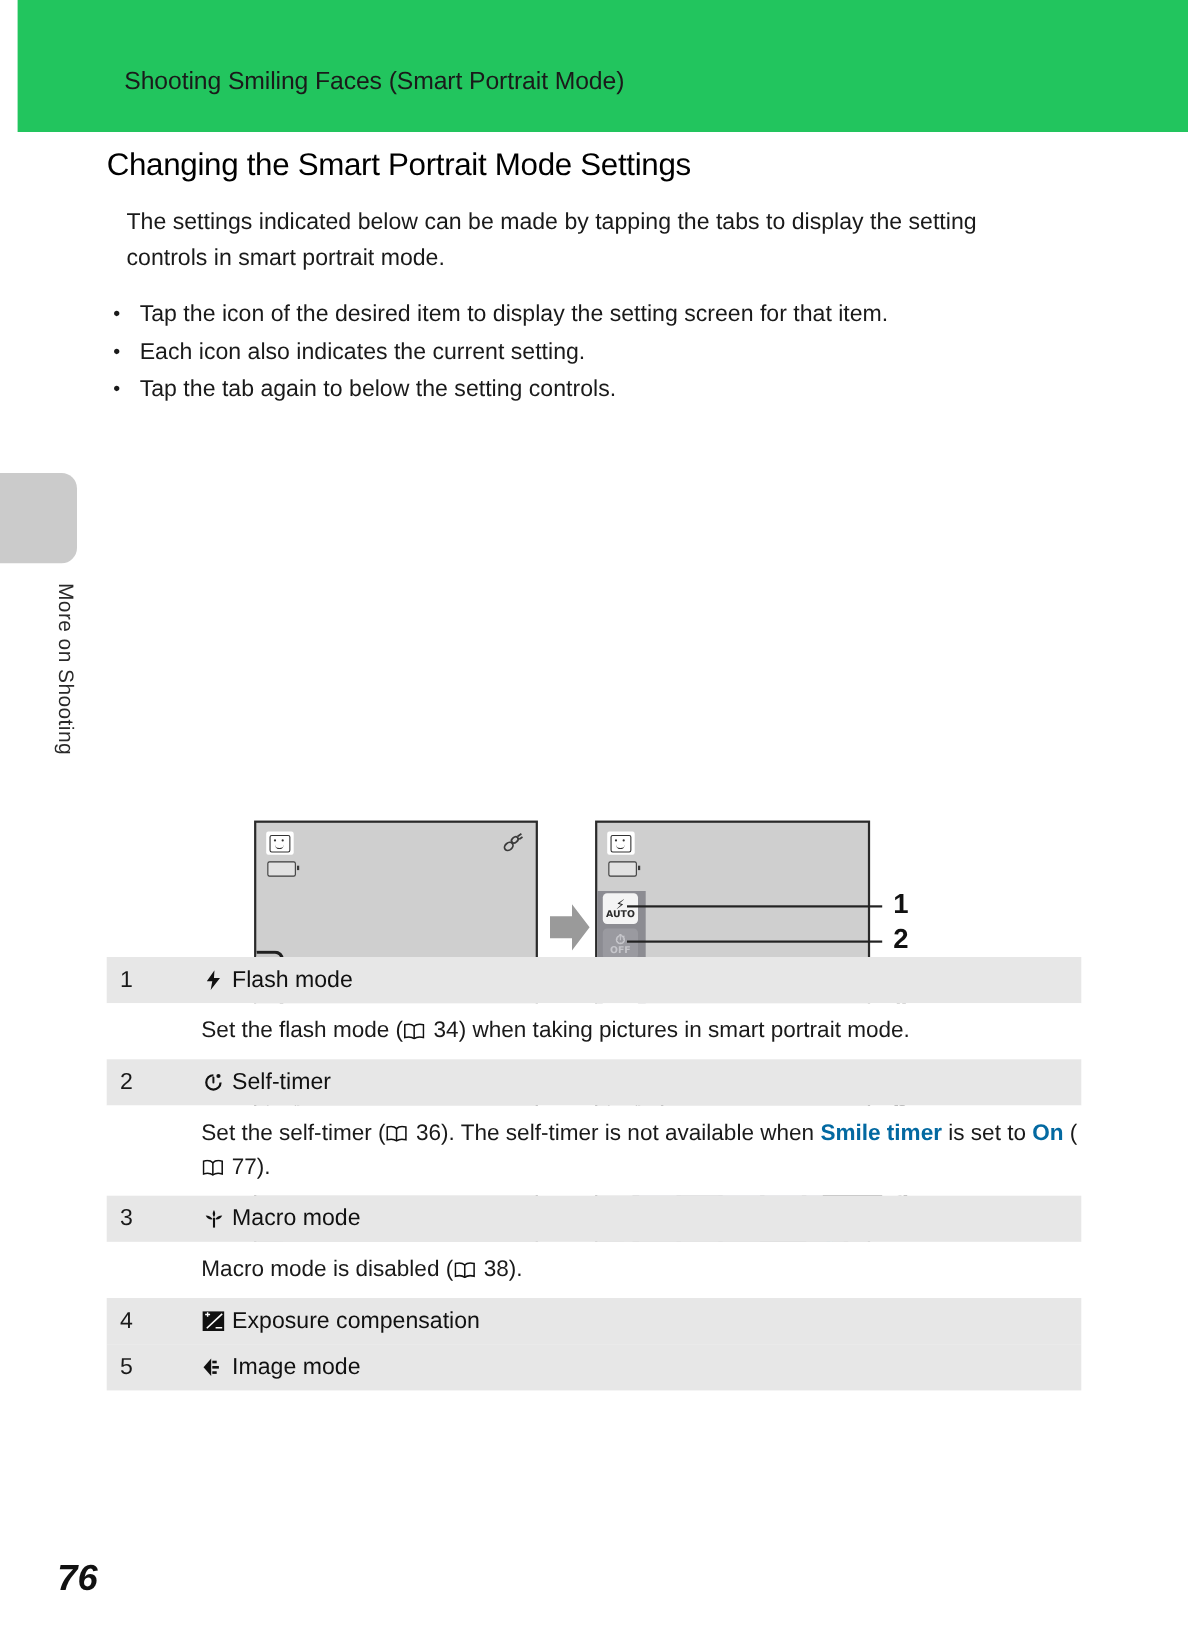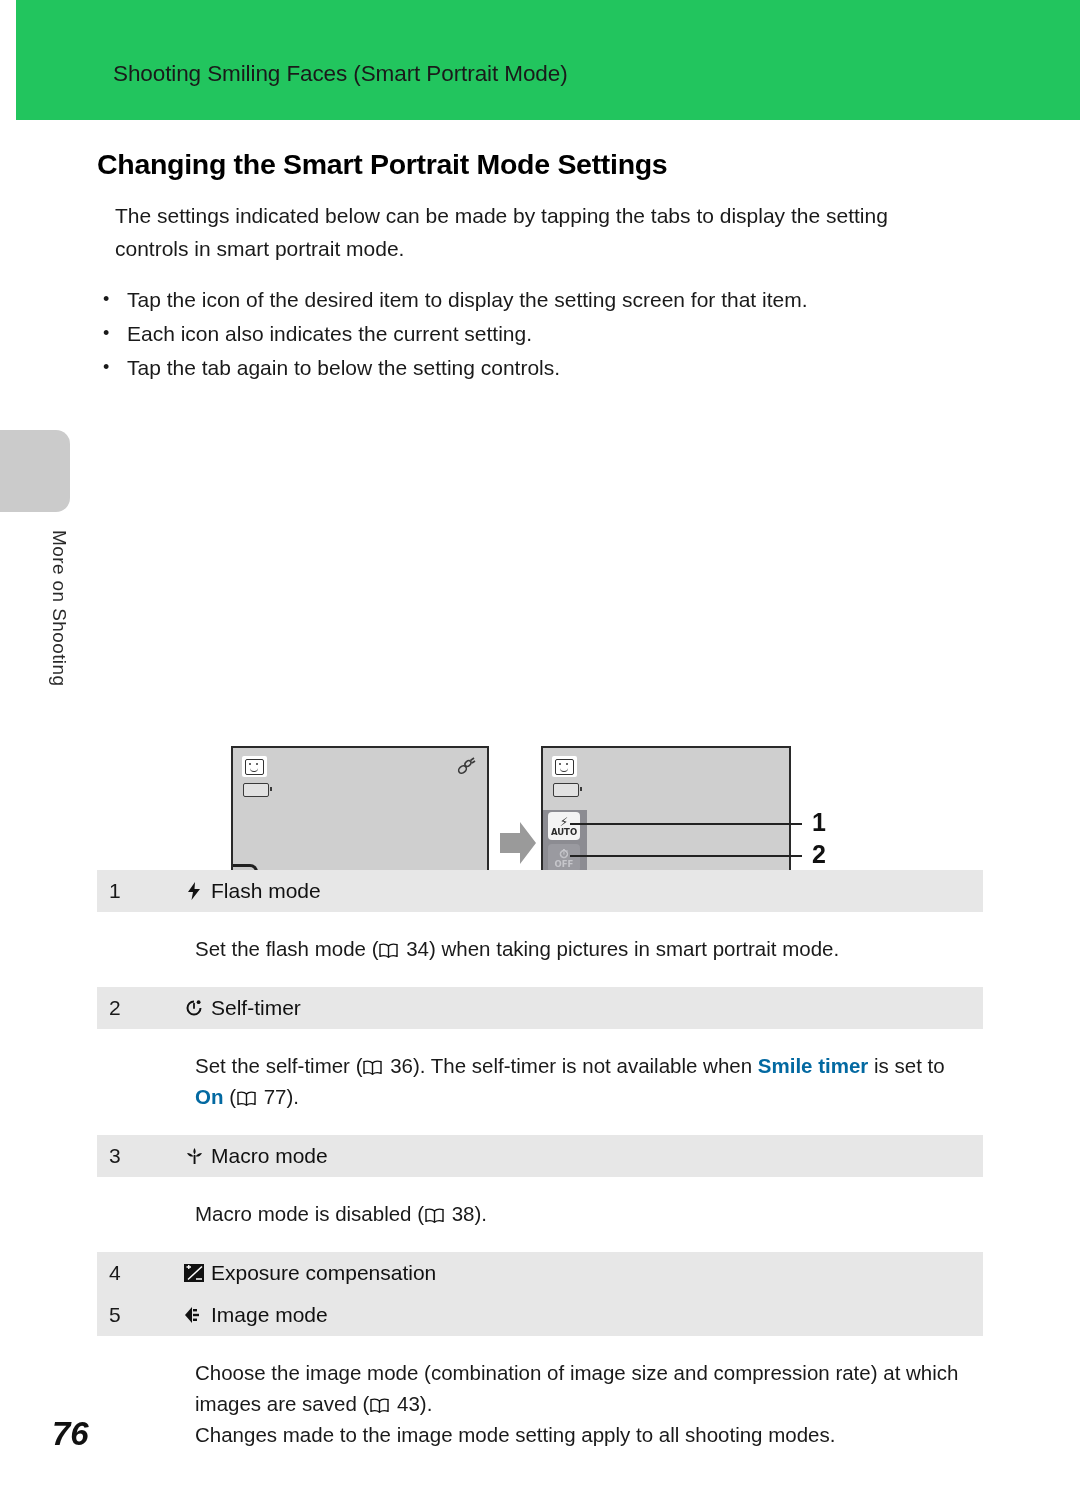--- a/index.html
+++ b/index.html
@@ -63,23 +63,23 @@
     color: #111;
   }
 
   
   .content {
     position: absolute;
     left: 97px; top: 134px;
     width: 890px;
   }
   h1.section-title {
-    margin: 14px 0 16px 0;
+    margin: 0 0 16px 0;
     font-size: 28.5px;
-    font-weight: bold;
+    font-weight: normal;
     letter-spacing: -0.3px;
     color: #000;
   }
   p.intro {
     margin: 18px;
     font-size: 21px;
     line-height: 33px;
     color: #1a1a1a;
     max-width: 850px;
   }
@@ -369,21 +369,21 @@
     display: flex;
     align-items: center;
     gap: 6px;
   }
   .row-body {
     background: #ffffff;
     padding: 9px 0 11px 86px;
     box-sizing: border-box;
   }
   .row-body p {
-    margin: 12px;
+    margin: 0;
     font-size: 20.5px;
     line-height: 31px;
     color: #1a1a1a;
   }
   .row-body b { font-weight: bold; color: #0369a1; }
 
   .manual-ico {
     display: inline-block;
     width: 19px; height: 15px;
     vertical-align: -2px;
@@ -690,20 +690,14 @@
         <svg width="20" height="18" viewBox="0 0 20 18">
           <path d="M8 1 L1 9 L8 17 Z" fill="#111"></path>
           <rect x="9" y="3" width="4" height="2.4" fill="#111"></rect>
           <rect x="9" y="7.8" width="6" height="2.4" fill="#111"></rect>
           <rect x="9" y="12.6" width="4" height="2.4" fill="#111"></rect>
         </svg>
       </span>
       <span>Image mode</span>
     </div>
   </div>
-  <div class="row-body">
-    <p>Choose the image mode (combination of image size and compression rate) at which images are saved (<span class="manual-ico"><svg width="19" height="15" viewBox="0 0 19 15">
-            <path d="M9.5 3 C7.5 1 4 0.8 1 1.6 V13.2 C4 12.4 7.5 12.6 9.5 14.2 C11.5 12.6 15 12.4 18 13.2 V1.6 C15 0.8 11.5 1 9.5 3 Z" fill="none" stroke="#111" stroke-width="1.4"></path>
-            <path d="M9.5 3 V14.2" stroke="#111" stroke-width="1.4"></path>
-          </svg></span> 43).<br>Changes made to the image mode setting apply to all shooting modes.</p>
-  </div>
 
 </div>
 
 </body></html>

